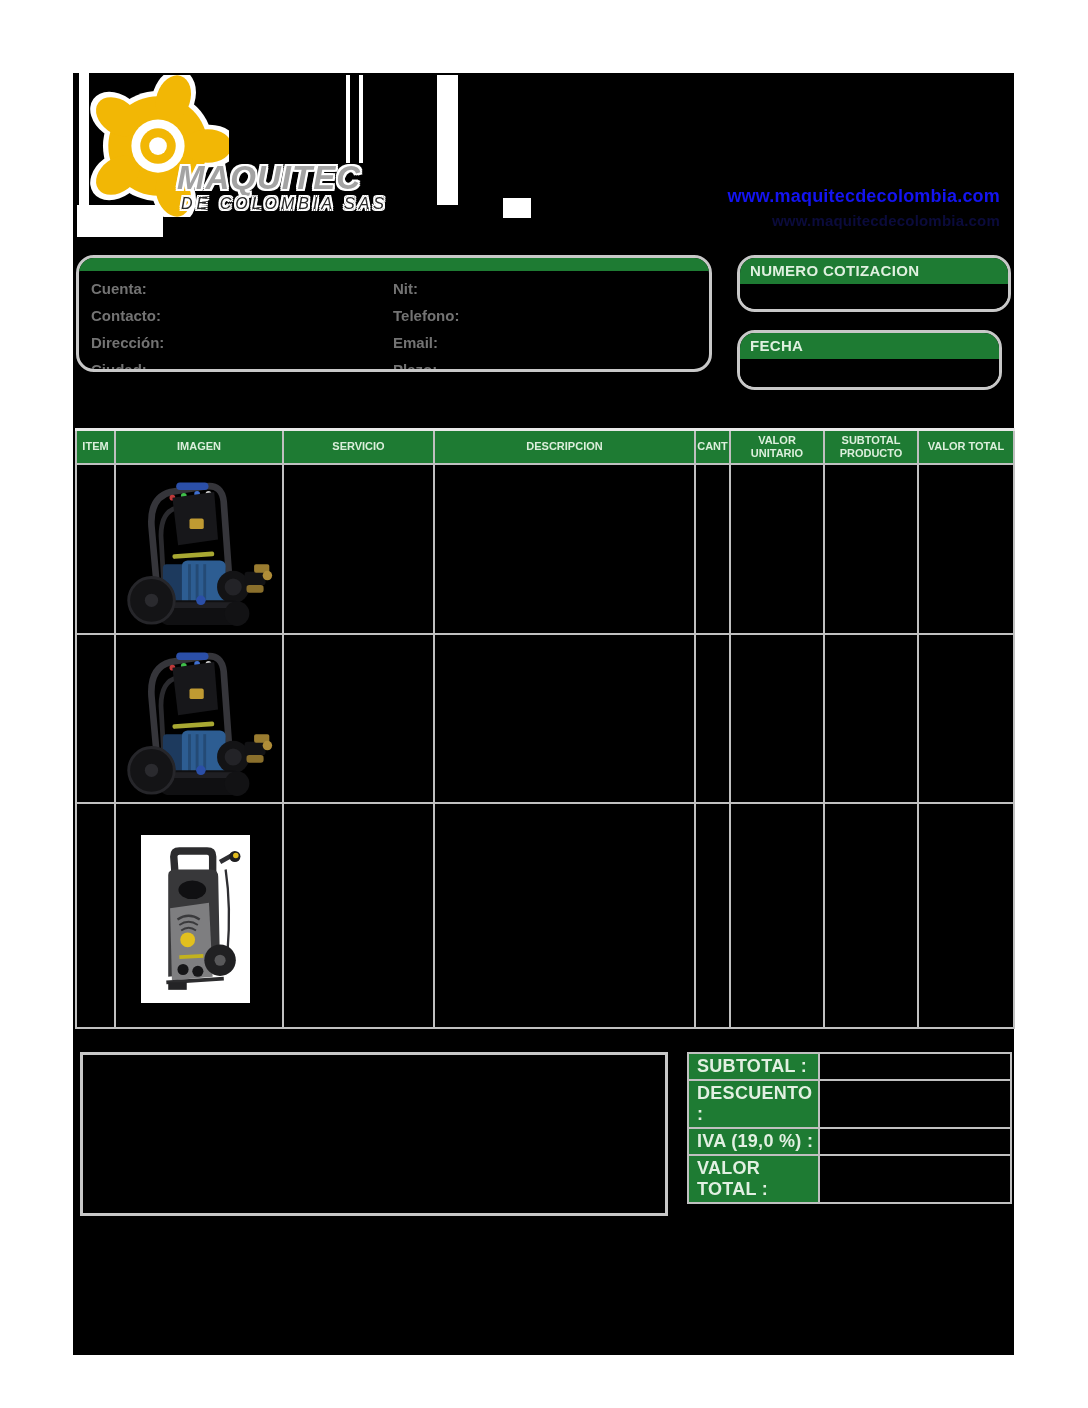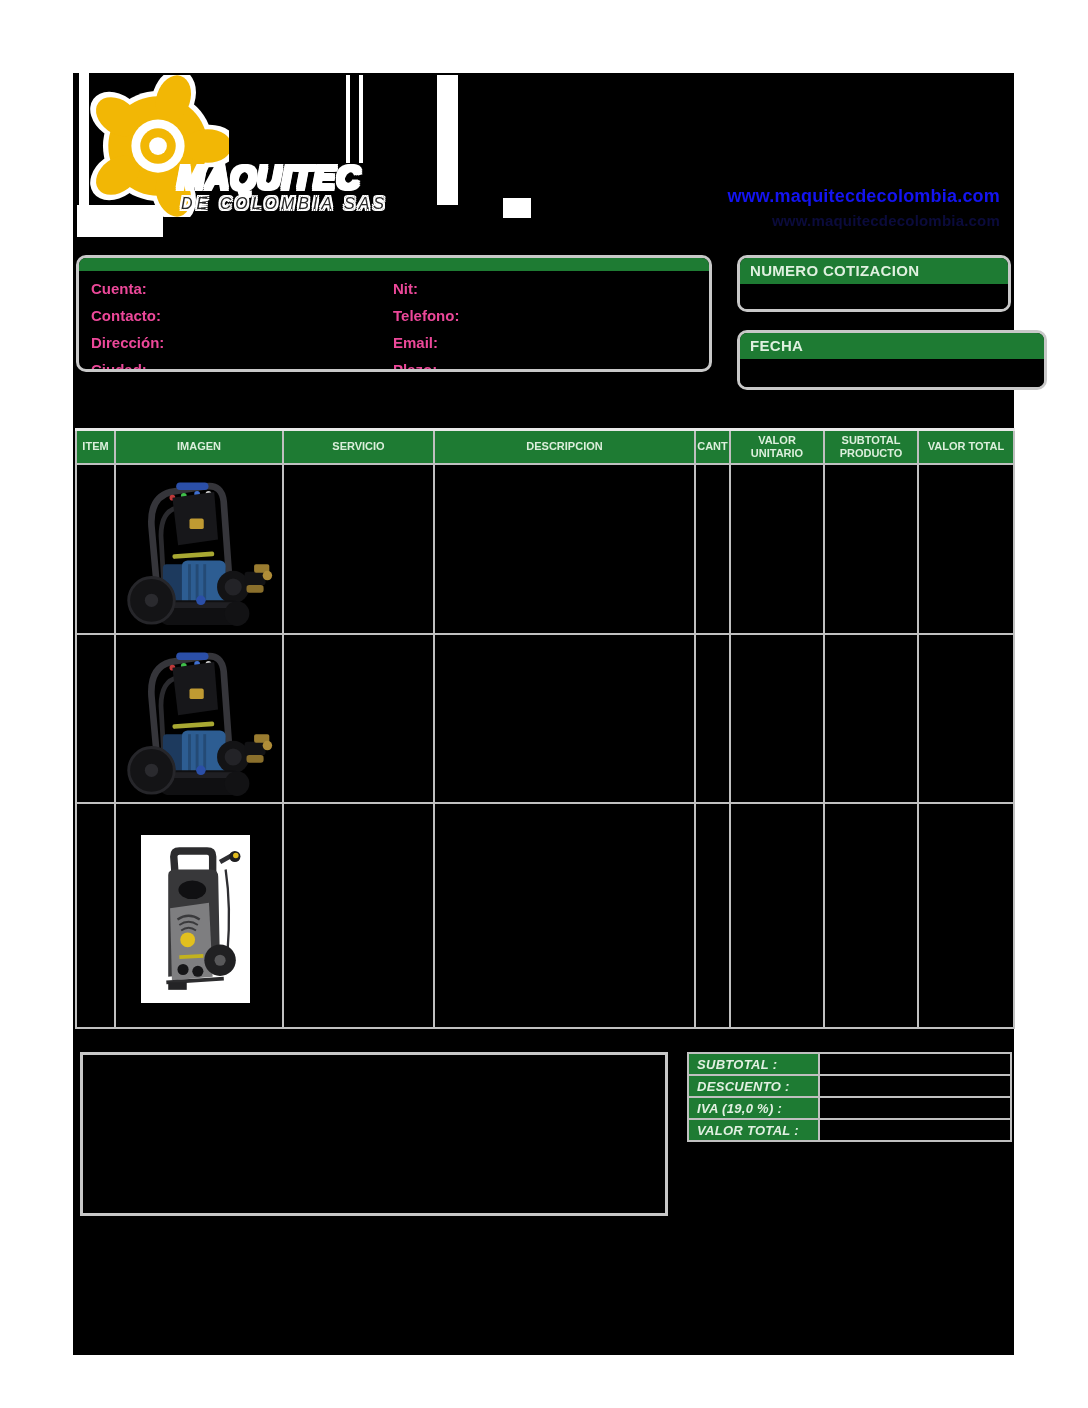--- a/index.html
+++ b/index.html
@@ -5,21 +5,21 @@
   * { margin:0; padding:0; box-sizing:border-box; }
   body { background:#ffffff; font-family:"Liberation Sans", sans-serif; }
   .page { position:relative; width:1088px; height:1408px; background:#ffffff; overflow:hidden; }
   .doc { position:absolute; left:73px; top:73px; width:941px; height:1282px; background:#000000; }
 
   
   .logo-area { position:absolute; left:0; top:0; width:470px; height:170px; }
   .gear { position:absolute; left:14px; top:2px; width:142px; height:142px; }
   .brand { position:absolute; left:104px; top:86px; width:262px;
            font-size:33px; font-weight:bold; font-style:italic; letter-spacing:1px;
-           color:#ffffff;
+           color:#a3a3a3;
            text-shadow:-2px 0 #fff, 2px 0 #fff, 0 -2px #fff, 0 2px #fff,
                        -2px -2px #fff, 2px 2px #fff, 2px -2px #fff, -2px 2px #fff; }
   .subbrand { position:absolute; left:108px; top:122px; width:262px;
            font-size:16px; font-weight:normal; font-style:italic; letter-spacing:4px;
            color:#2a2a2a;
            text-shadow:-2px 0 #fff, 2px 0 #fff, 0 -2px #fff, 0 2px #fff,
                        -2px -2px #fff, 2px 2px #fff, 2px -2px #fff, -2px 2px #fff; }
   .wpatch { position:absolute; background:#ffffff; }
   .wp1 { left:6px;  top:0;     width:10px; height:132px; }
   .wp2 { left:4px;  top:132px; width:86px; height:32px; }
@@ -28,31 +28,31 @@
   .wp5 { left:364px; top:2px;  width:21px; height:130px; }
   .wp6 { left:430px; top:125px; width:28px; height:20px; }
 
   
   .site-link { position:absolute; top:113px; right:14px; font-size:18px; font-weight:bold;
                color:#1414F0; text-decoration:none; letter-spacing:0.2px; }
   .site-ghost { position:absolute; top:139px; right:14px; font-size:15px; font-weight:bold;
                 color:#0B0B3C; letter-spacing:0.2px; }
 
   
-  .rbox { position:absolute; border:3px solid #C8C8C8; border-radius:10px;
+  .rbox { position:absolute; border:3px solid #C8C8C8; border-radius:18px;
           background:#000; overflow:hidden; }
   .client-box { left:3px; top:182px; width:636px; height:117px; }
   .client-top { height:13px; background:#1E7B33; }
   .client-grid { position:absolute; left:0; top:14px; right:0; bottom:0;
                  display:grid; grid-template-columns:302px 1fr; grid-auto-rows:25px;
                  padding:4px 0 0 12px; row-gap:2px; }
-  .client-label { font-size:15px; font-weight:bold; color:#ec4899; line-height:25px; }
+  .client-label { font-size:15px; font-weight:bold; color:#737373; line-height:25px; }
 
   .quote-box { left:664px; top:182px; width:274px; height:57px; }
-  .date-box  { left:664px; top:257px; width:310px; height:60px; }
+  .date-box  { left:664px; top:257px; width:265px; height:60px; }
   .box-header { background:#1E7B33; color:#DFF0DF; font-size:15px; font-weight:bold;
                 padding:4px 10px 5px 10px; letter-spacing:0.3px; }
   .box-body { height:100%; background:#000; }
 
   
   .items-table { position:absolute; left:2px; top:355px; width:938px;
                  border-collapse:collapse; table-layout:fixed;padding-left:20px; }
   .items-table th, .items-table td { border:2px solid #C0C0C0; }
   .items-table th { background:#1E7B33; color:#DCEFDC; font-size:11px; font-weight:bold;
                     text-align:center; line-height:1.2; padding:2px 1px; border-top:3px solid #E8E8E8; }
@@ -65,22 +65,22 @@
   
   .obs-box { left:7px; top:979px; width:588px; height:164px; border-radius:0;
              border:3px solid #C8C8C8; }
   .obs-header { background:#1E7B33; color:#E2F0E2; font-size:15px; font-weight:bold;
                 padding:5px 10px 6px 10px; border-bottom:3px solid #C8C8C8; }
 
   
   .totals-table { position:absolute; left:614px; top:979px; width:323px;
                   border-collapse:collapse; table-layout:fixed; }
   .totals-table td { border:2px solid #C0C0C0; height:22px; }
-  .totals-label { background:#1E7B33; color:#E2F0E2; font-size:13px; font-weight:bold;
-                  padding:2px 0 2px 8px; letter-spacing:0.3px;font-style:italic; }
+  .totals-label { background:#1E7B33; color:#E2F0E2; font-size:18px; font-weight:bold;
+                  padding:2px 0 2px 8px; letter-spacing:0.3px; }
   .totals-value { background:#000; }
 </style>
 </head>
 <body>
 
 <div class="page">
   <div class="doc">
 
     <div class="logo-area">
       <div class="wpatch wp1"></div>

